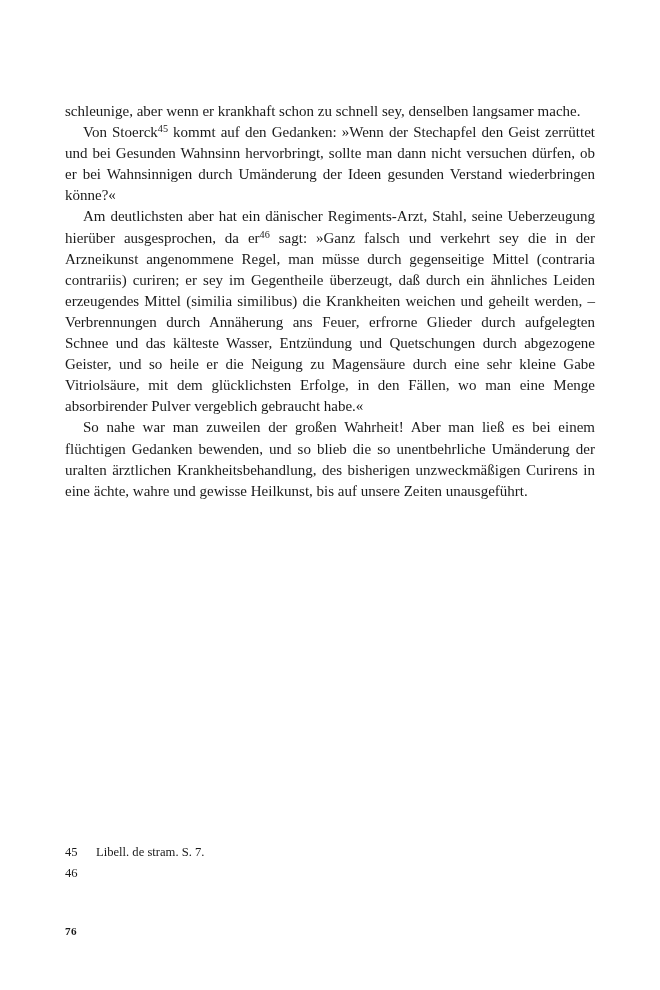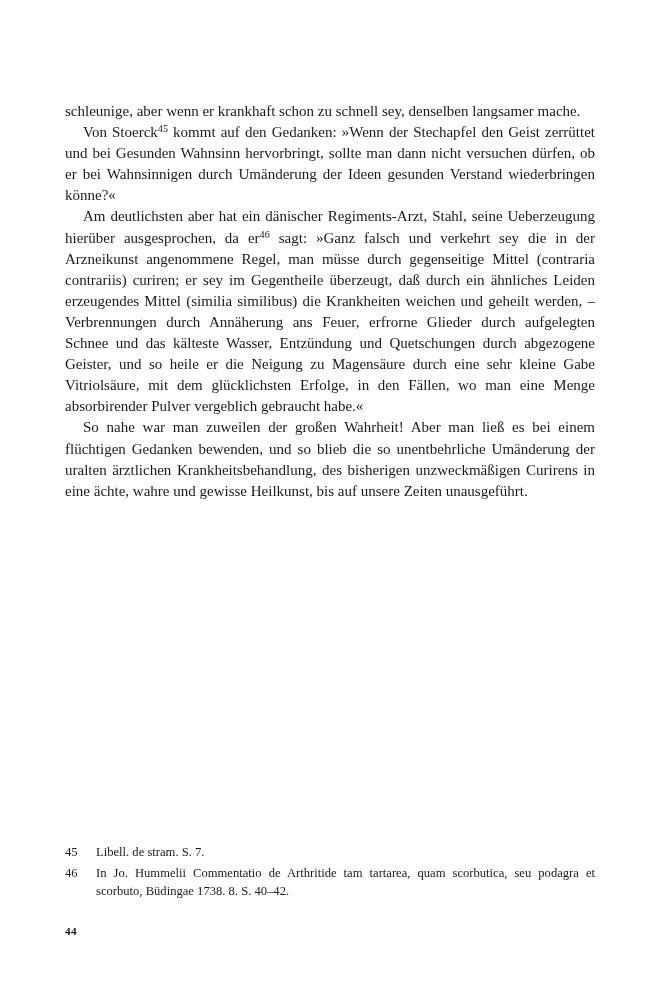--- a/index.html
+++ b/index.html
@@ -87,18 +87,18 @@
 
   <div id="body-text">
       <p><span>schleunige, aber wenn er krankhaft schon zu schnell sey, denselben langsamer mache.</span></p>
       <p class="indented"><span class="it">Von Stoerck</span><sup>45</sup><span> kommt auf den Gedanken: »Wenn der Stechapfel den Geist zerrüttet und bei Gesunden Wahnsinn hervorbringt, sollte man dann nicht versuchen dürfen, ob er bei Wahnsinnigen durch Umänderung der Ideen gesunden Verstand wiederbringen könne?«</span></p>
       <p class="indented"><span>Am deutlichsten aber hat ein dänischer Regiments-Arzt, </span><span class="it">Stahl,</span><span> seine Ueberzeugung hierüber ausgesprochen, da er</span><sup>46</sup><span> sagt: »Ganz falsch und verkehrt sey die in der Arzneikunst angenommene Regel, man müsse durch gegenseitige Mittel </span><span class="it">(contraria contrariis)</span><span> curiren; er sey im Gegentheile überzeugt, daß durch ein ähnliches Leiden erzeugendes Mittel </span><span class="it">(similia similibus)</span><span> die Krankheiten weichen und geheilt werden, – Verbrennungen durch Annäherung ans Feuer, erfrorne Glieder durch aufgelegten Schnee und das kälteste Wasser, Entzündung und Quetschungen durch abgezogene Geister, und so heile er die Neigung zu Magensäure durch eine sehr kleine Gabe Vitriolsäure, mit dem glücklichsten Erfolge, in den Fällen, wo man eine Menge absorbirender Pulver vergeblich gebraucht habe.«</span></p>
       <p class="indented"><span>So nahe war man zuweilen der großen Wahrheit! Aber man ließ es bei einem flüchtigen Gedanken bewenden, und so blieb die so unentbehrliche Umänderung der uralten ärztlichen Krankheitsbehandlung, des bisherigen unzweckmäßigen Curirens in eine ächte, wahre und gewisse Heilkunst, bis auf unsere Zeiten unausgeführt.</span></p>
     </div>
 
   <div id="footnotes">
       <div class="footnote"><span class="fn-num">45</span><span><span>Libell. de stram. S. 7.</span></span></div>
-      <div class="footnote"><span class="fn-num">46</span><span><span>In </span><span class="it">Jo. Hummelii</span><span> Commentatio de Arthritide tam tartarea, quam scorbutica, seu podagra et scorbuto, Büdingae 1738. 8. S. 40–42.</span></span></div>
+      <div class="footnote"><span class="fn-num">46</span></div>
     </div>
 
-  <div id="page-number">44</div>
+  <div id="page-number">76</div>
 
 </div>
 
 </body></html>

